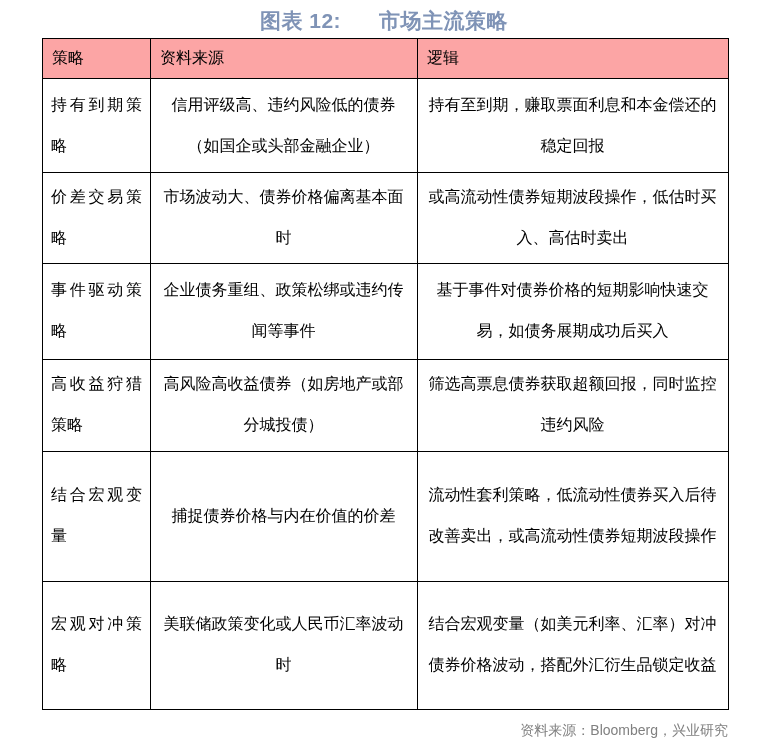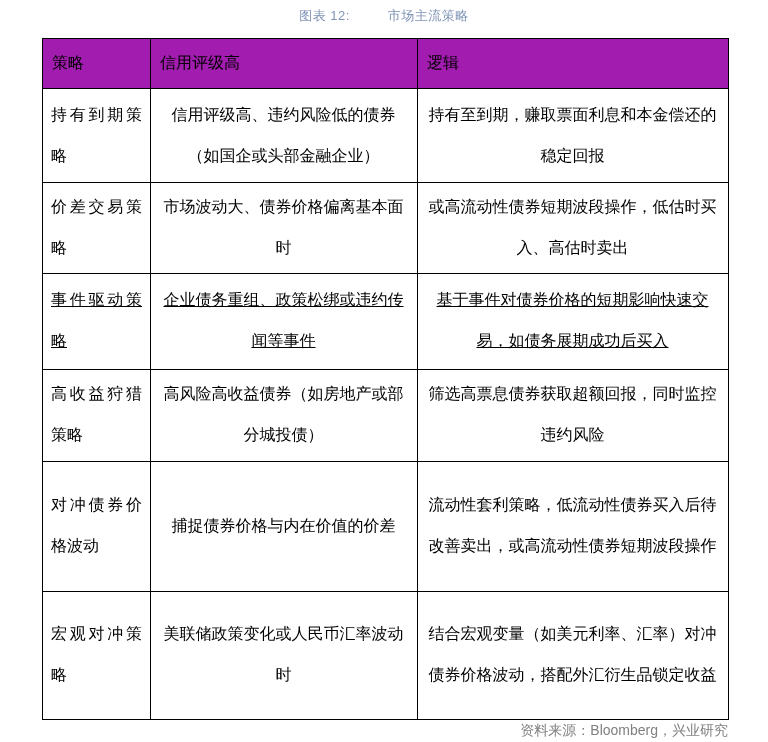--- a/index.html
+++ b/index.html
@@ -12,22 +12,22 @@
     position: relative;
     width: 768px;
     height: 742px;
     background: #ffffff;
     overflow: hidden;
   }
   .fig-title {
     padding-top: 7px;
     text-align: center;
     font-family: "Liberation Sans", sans-serif;
-    font-size: 13px;
-    font-weight: normal;
+    font-size: 21px;
+    font-weight: bold;
     color: #7f93b6;
     letter-spacing: 0.5px;
   }
   .fig-title .title-label {
     margin-right: 38px;
   }
   .table-wrap {
     position: absolute;
     left: 42px;
     top: 38px;
@@ -47,39 +47,39 @@
     font-family: "Liberation Serif", "DejaVu Serif", serif;
     font-size: 16px;
     color: #000000;
     vertical-align: middle;
     text-align: left;
     padding: 4px 10px 4px 9px;
     box-sizing: border-box;
     overflow: hidden;
   }
   .strategy-table thead th {
-    background: #a21caf;
+    background: #fca5a5;
     font-weight: normal;
-    height: 50px;
+    height: 40px;
     line-height: 1.4;
     margin-top: 20px;
   }
   .strategy-table tbody td {
     line-height: 2.55;
     text-align: center;
   }
   .strategy-table td.cell-strategy {
     text-align: justify;
     text-justify: inter-ideograph;
     padding-left: 8px;
     padding-right: 8px;
   }
   tr.r1 { height: 94px; padding-left: 9px; }
   tr.r2 { height: 90px; padding-left: 33px; }
-  tr.r3 { height: 96px; text-decoration: underline; }
+  tr.r3 { height: 96px; }
   tr.r4 { height: 92px; }
   tr.r5 { height: 130px; }
   tr.r6 { height: 128px; padding-left: 21px; }
   .source-note {
     position: absolute;
     left: 42px;
     top: 722px;
     width: 686px;
     text-align: right;
     font-family: "Liberation Sans", sans-serif;
@@ -99,21 +99,21 @@
   <div class="table-wrap">
     <table class="strategy-table">
       <colgroup>
         <col class="c1">
           <col class="c2">
           <col class="c3">
       </colgroup>
       <thead>
         <tr>
           <th>策略</th>
-          <th>信用评级高</th>
+          <th>资料来源</th>
           <th>逻辑</th>
         </tr>
       </thead>
       <tbody>
         <tr class="r1">
           <td class="cell-strategy">持有到期策略</td>
           <td>信用评级高、违约风险低的债券（如国企或头部金融企业）</td>
           <td>持有至到期，赚取票面利息和本金偿还的稳定回报</td>
         </tr>
         <tr class="r2">
@@ -125,21 +125,21 @@
           <td class="cell-strategy">事件驱动策略</td>
           <td>企业债务重组、政策松绑或违约传闻等事件</td>
           <td>基于事件对债券价格的短期影响快速交易，如债务展期成功后买入</td>
         </tr>
         <tr class="r4">
           <td class="cell-strategy">高收益狩猎策略</td>
           <td>高风险高收益债券（如房地产或部分城投债）</td>
           <td>筛选高票息债券获取超额回报，同时监控违约风险</td>
         </tr>
         <tr class="r5">
-          <td class="cell-strategy">对冲债券价格波动</td>
+          <td class="cell-strategy">结合宏观变量</td>
           <td>捕捉债券价格与内在价值的价差</td>
           <td>流动性套利策略，低流动性债券买入后待改善卖出，或高流动性债券短期波段操作</td>
         </tr>
         <tr class="r6">
           <td class="cell-strategy">宏观对冲策略</td>
           <td>美联储政策变化或人民币汇率波动时</td>
           <td>结合宏观变量（如美元利率、汇率）对冲债券价格波动，搭配外汇衍生品锁定收益</td>
         </tr>
       </tbody>
     </table>

